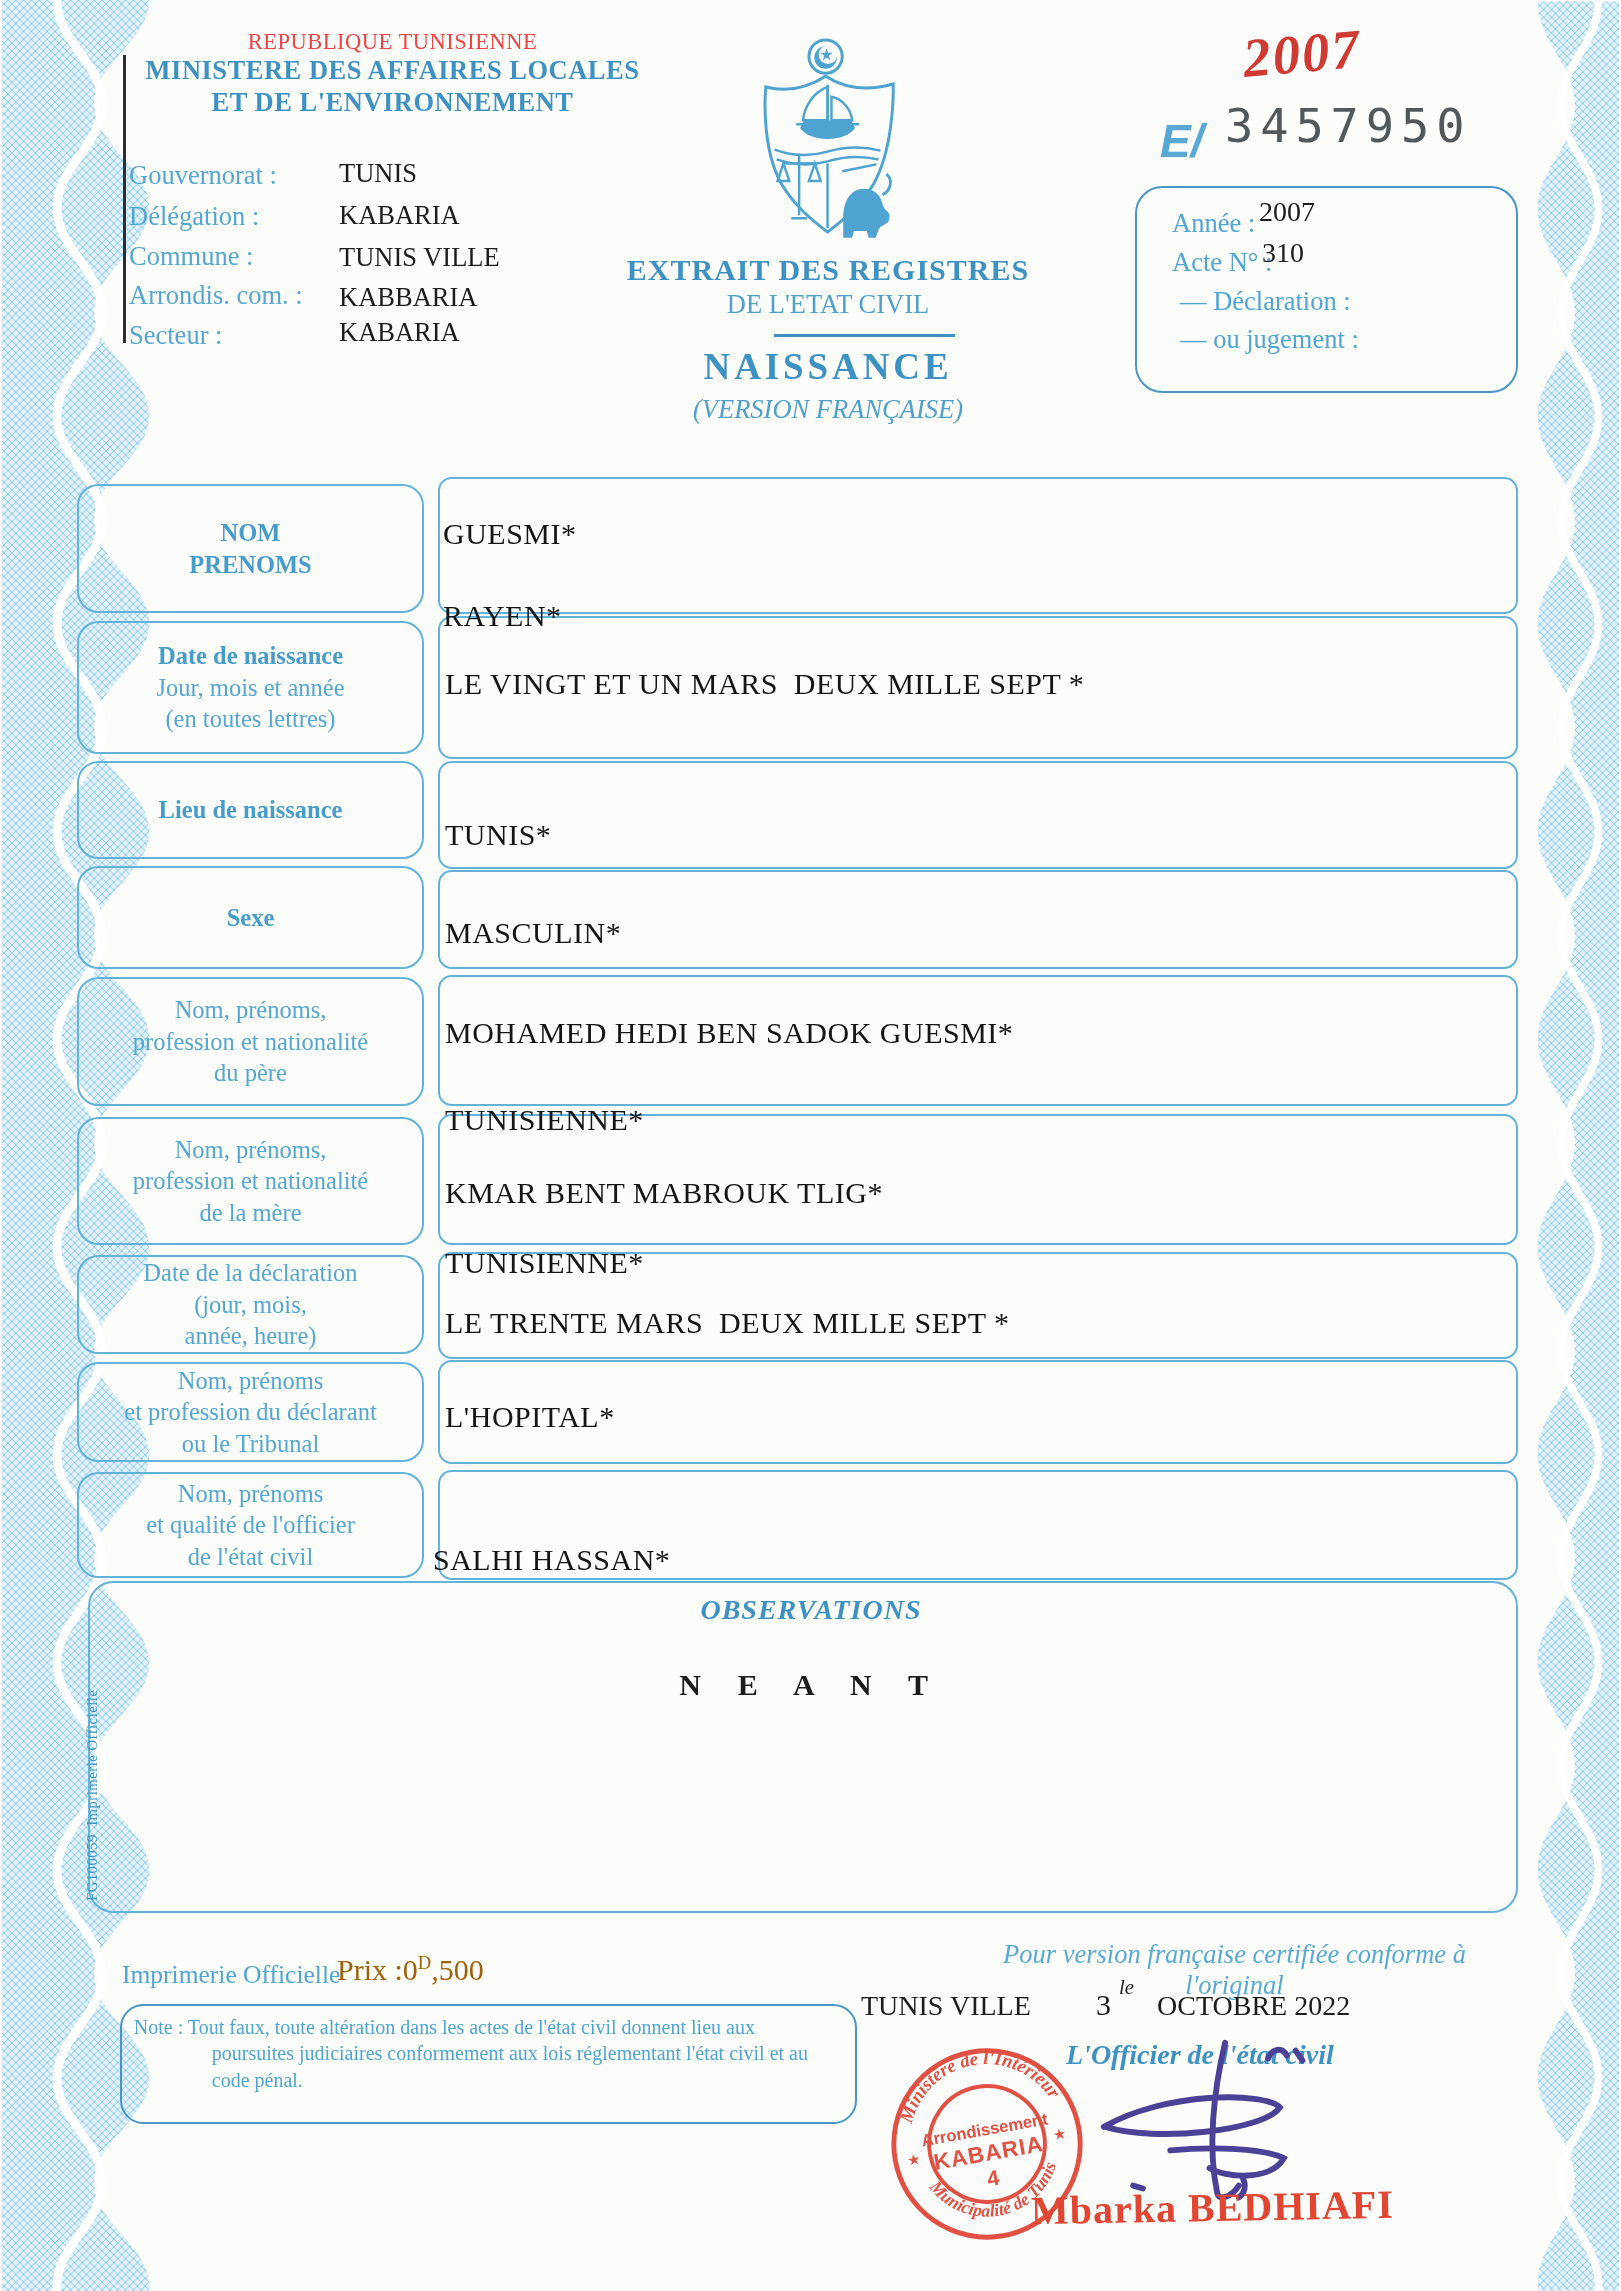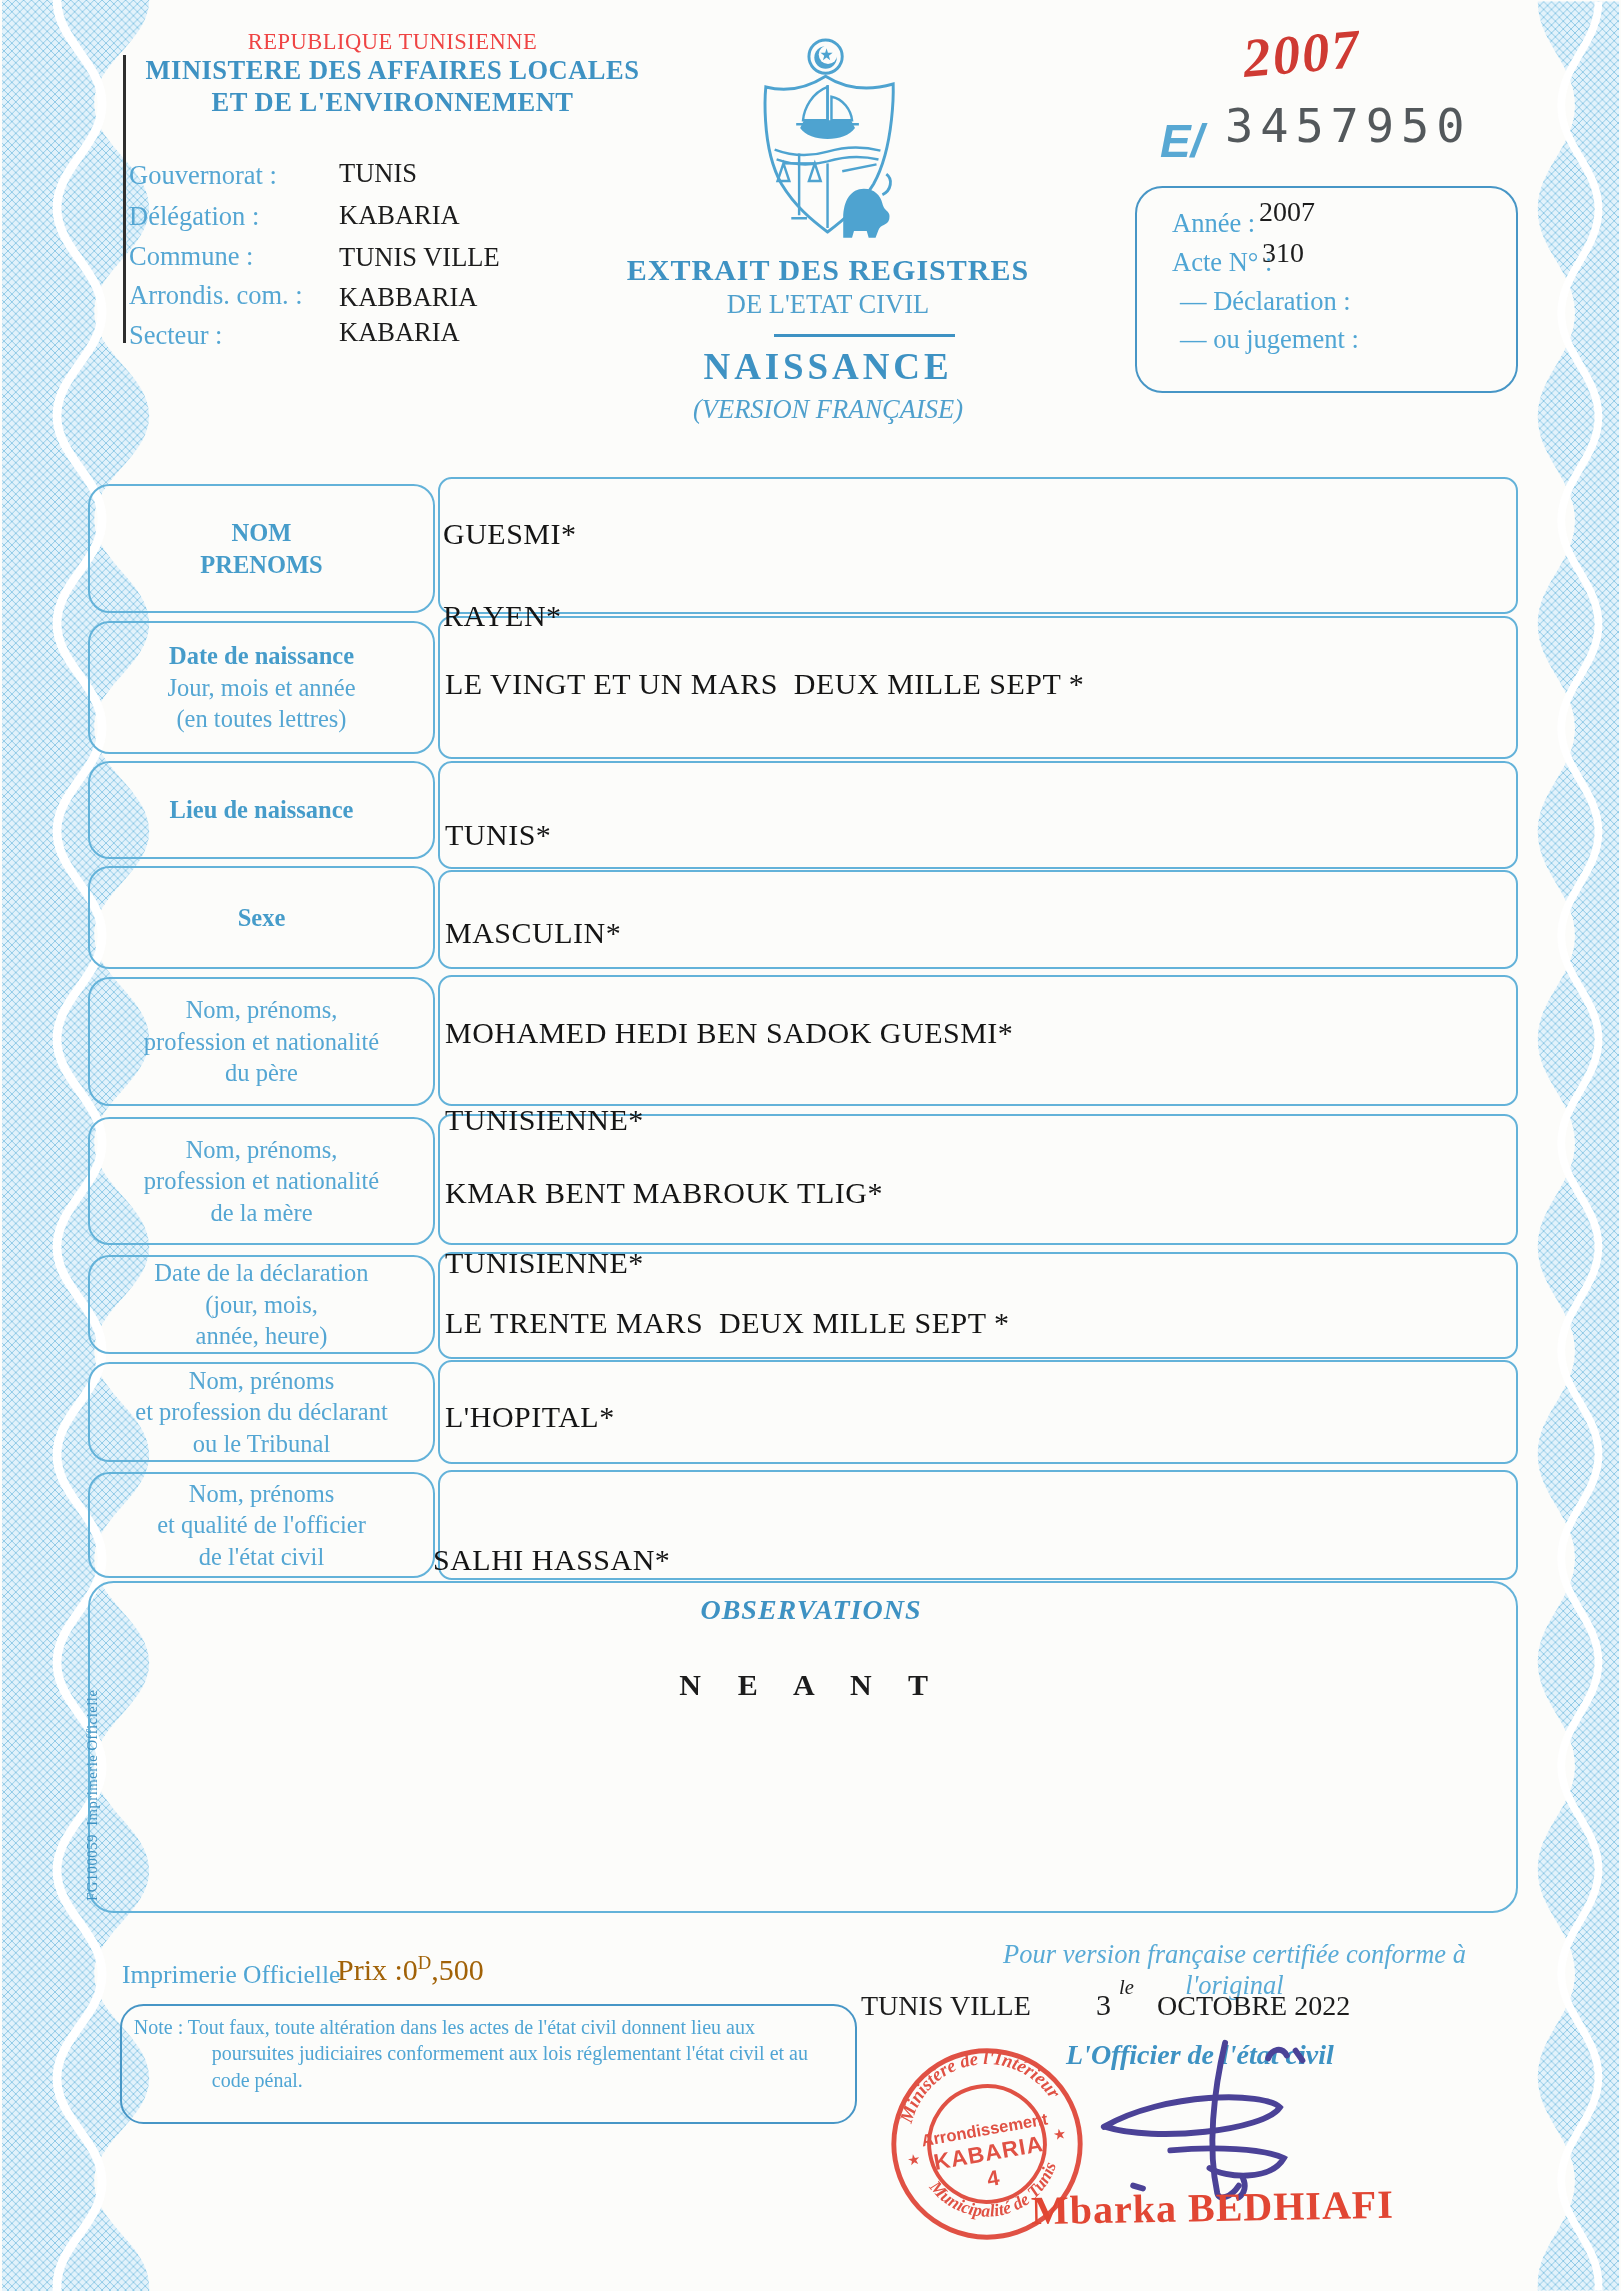--- a/index.html
+++ b/index.html
@@ -22,21 +22,21 @@
   .t4{left:583px;top:394px;width:490px;text-align:center;font-size:26.5px;font-style:italic;color:#4fa0cd;}
   
   .hand-year{left:1243px;top:21.6px;font-size:55px;font-style:italic;font-weight:bold;color:#cf3a33;
              transform:rotate(-5deg);letter-spacing:2px;}
   .serial-e{left:1160px;top:114px;font-size:46px;font-weight:bold;color:#58a8d3;font-family:"Liberation Sans",sans-serif;font-style:italic;}
   .serial-n{left:1225px;top:98px;font-size:47px;color:#53585b;font-family:"DejaVu Sans Mono",monospace;letter-spacing:6.9px;}
   .acte-box{left:1135px;top:186px;width:379px;height:203px;border:2.9px solid #4796c6;border-radius:27.4px;}
   .ab-lbl{font-size:26.5px;color:#4fa5d4;}
   .ab-val{font-size:28px;color:#1c1c1c;}
   
-  .lbox{left:88px;width:343px;border:2.9px solid #63b2d9;border-radius:21.6px;display:flex;
+  .lbox{left:77px;width:343px;border:2.9px solid #63b2d9;border-radius:21.6px;display:flex;
         flex-direction:column;justify-content:center;align-items:center;text-align:left;
         color:#54a6d3;font-size:24.5px;line-height:1.28;background:transparent;}
   .lbox .b{font-weight:bold;color:#469cca;}
   .vbox{left:438px;width:1076px;border:2.9px solid #63b2d9;border-radius:13.7px;}
   .val{font-size:30px;color:#151515;letter-spacing:0.5px;white-space:pre;}
   .obs-box{left:88px;top:1581px;width:1426px;height:328px;border:2.9px solid #63b2d9;border-radius:25.5px;}
   .obs-title{left:88px;top:1594px;width:1446px;text-align:center;font-size:28px;font-weight:bold;
              font-style:italic;color:#3e92c3;letter-spacing:1px;}
   .neant{left:88px;top:1668px;width:1446px;text-align:center;font-size:30px;font-weight:bold;
          color:#1c1c1c;letter-spacing:14.7px;}

